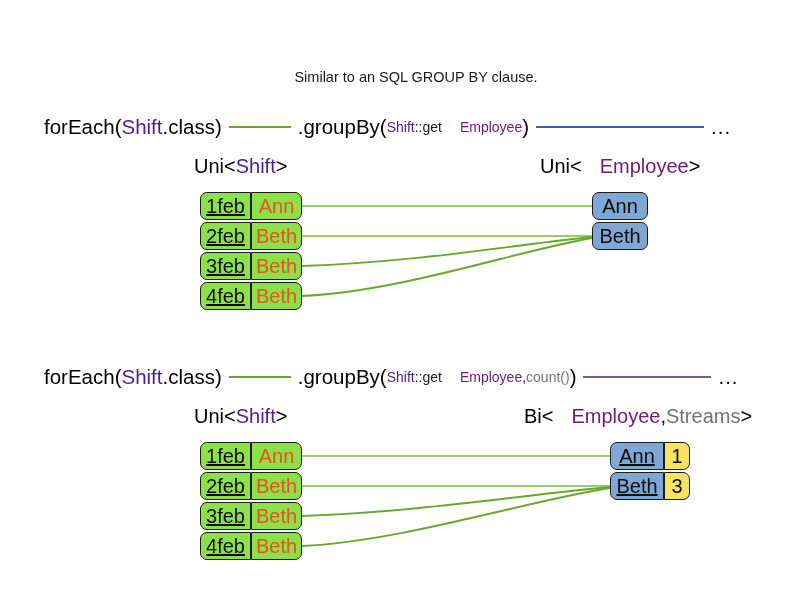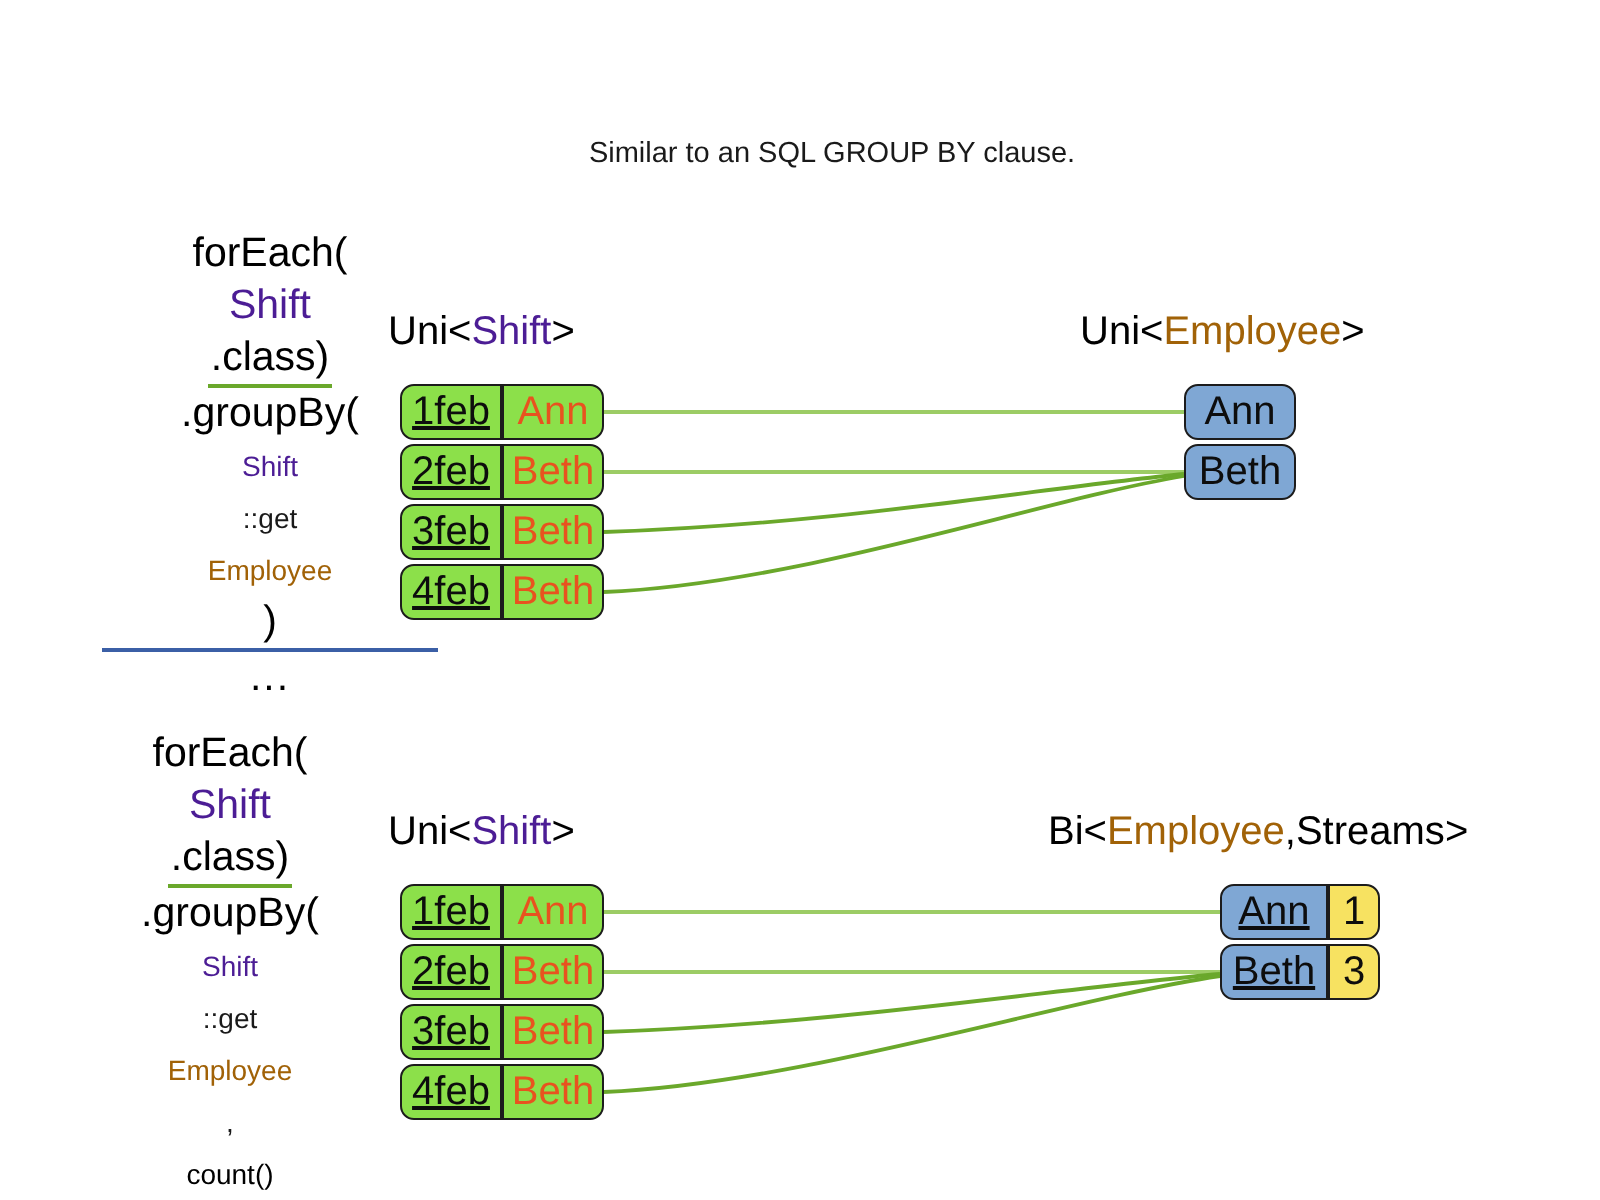--- a/index.html
+++ b/index.html
@@ -51,29 +51,28 @@
   .codeline {
     position: absolute;
     left: 44px;
     height: 26px;
     display: flex;
     align-items: center;
     font-size: 20.5px;
     line-height: 26px;
     white-space: nowrap;
     color: #000000;
-    flex-direction: column;
   }
   .codeline .sm {
     font-size: 14px;
     line-height: 26px;
   }
   .tok-green  { color: #4c1d95; }
-  .tok-blue   { color: #a16207; }
-  .tok-gold   { color: #000000; }
+  .tok-blue   { color: #701a75; margin-left: 18px; }
+  .tok-gold   { color: #737373; }
   .tok-dark   { color: #1a1a1a; }
 
   .conn {
     display: inline-block;
     height: 0;
     border-top-style: solid;
     border-top-width: 2px;
     vertical-align: middle;
     margin: 0 7px;
   }

